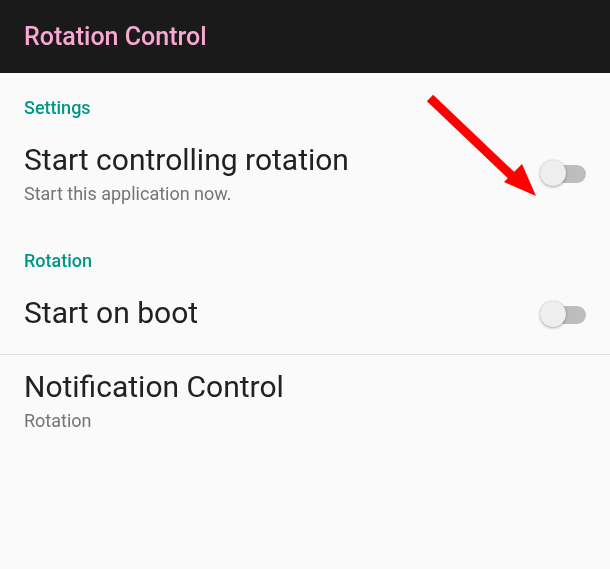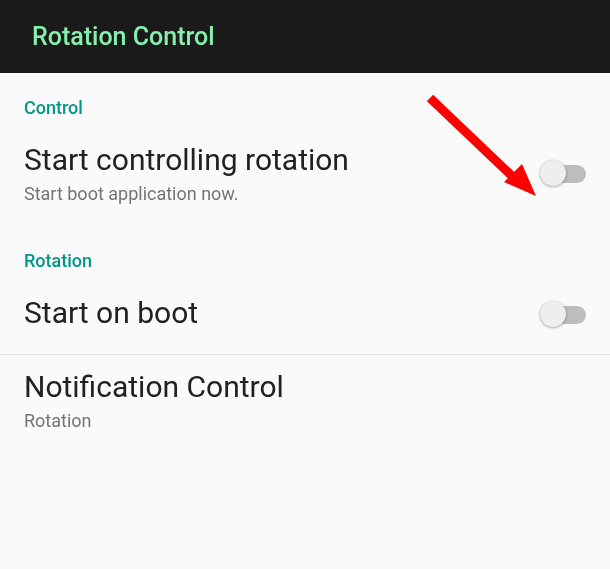--- a/index.html
+++ b/index.html
@@ -10,22 +10,22 @@
     body {
       font-family: Roboto, -apple-system, BlinkMacSystemFont, "Segoe UI", Arial, sans-serif;
       background: #fafafa;
       width: 610px;
       height: 569px;
       overflow: hidden;
       position: relative;
     }
     .app-bar {
       background: #1a1a1a;
-      color: #86efac;
-      padding: 22px 32px;
+      color: #f9a8d4;
+      padding: 22px 24px;
       font-size: 25px;
       font-weight: 500;
     }
     .content {
       padding: 0;
     }
     .section-header {
       color: #009688;
       font-size: 18px;
       font-weight: 500;
@@ -92,26 +92,26 @@
   </style>
 </head>
 <body>
 
 <div class="app-bar">
   <span>Rotation Control</span>
 </div>
 
 <div class="content">
 
-  <div class="section-header">Control</div>
+  <div class="section-header">Settings</div>
 
   <div class="setting-row">
     <div class="setting-text">
       <div class="setting-title">Start controlling rotation</div>
-      <div class="setting-subtitle">Start boot application now.</div>
+      <div class="setting-subtitle">Start this application now.</div>
     </div>
     <div class="toggle">
       <div class="toggle-track"></div>
       <div class="toggle-thumb"></div>
     </div>
   </div>
 
   <div class="section-header">Rotation</div>
 
   <div class="setting-row">

